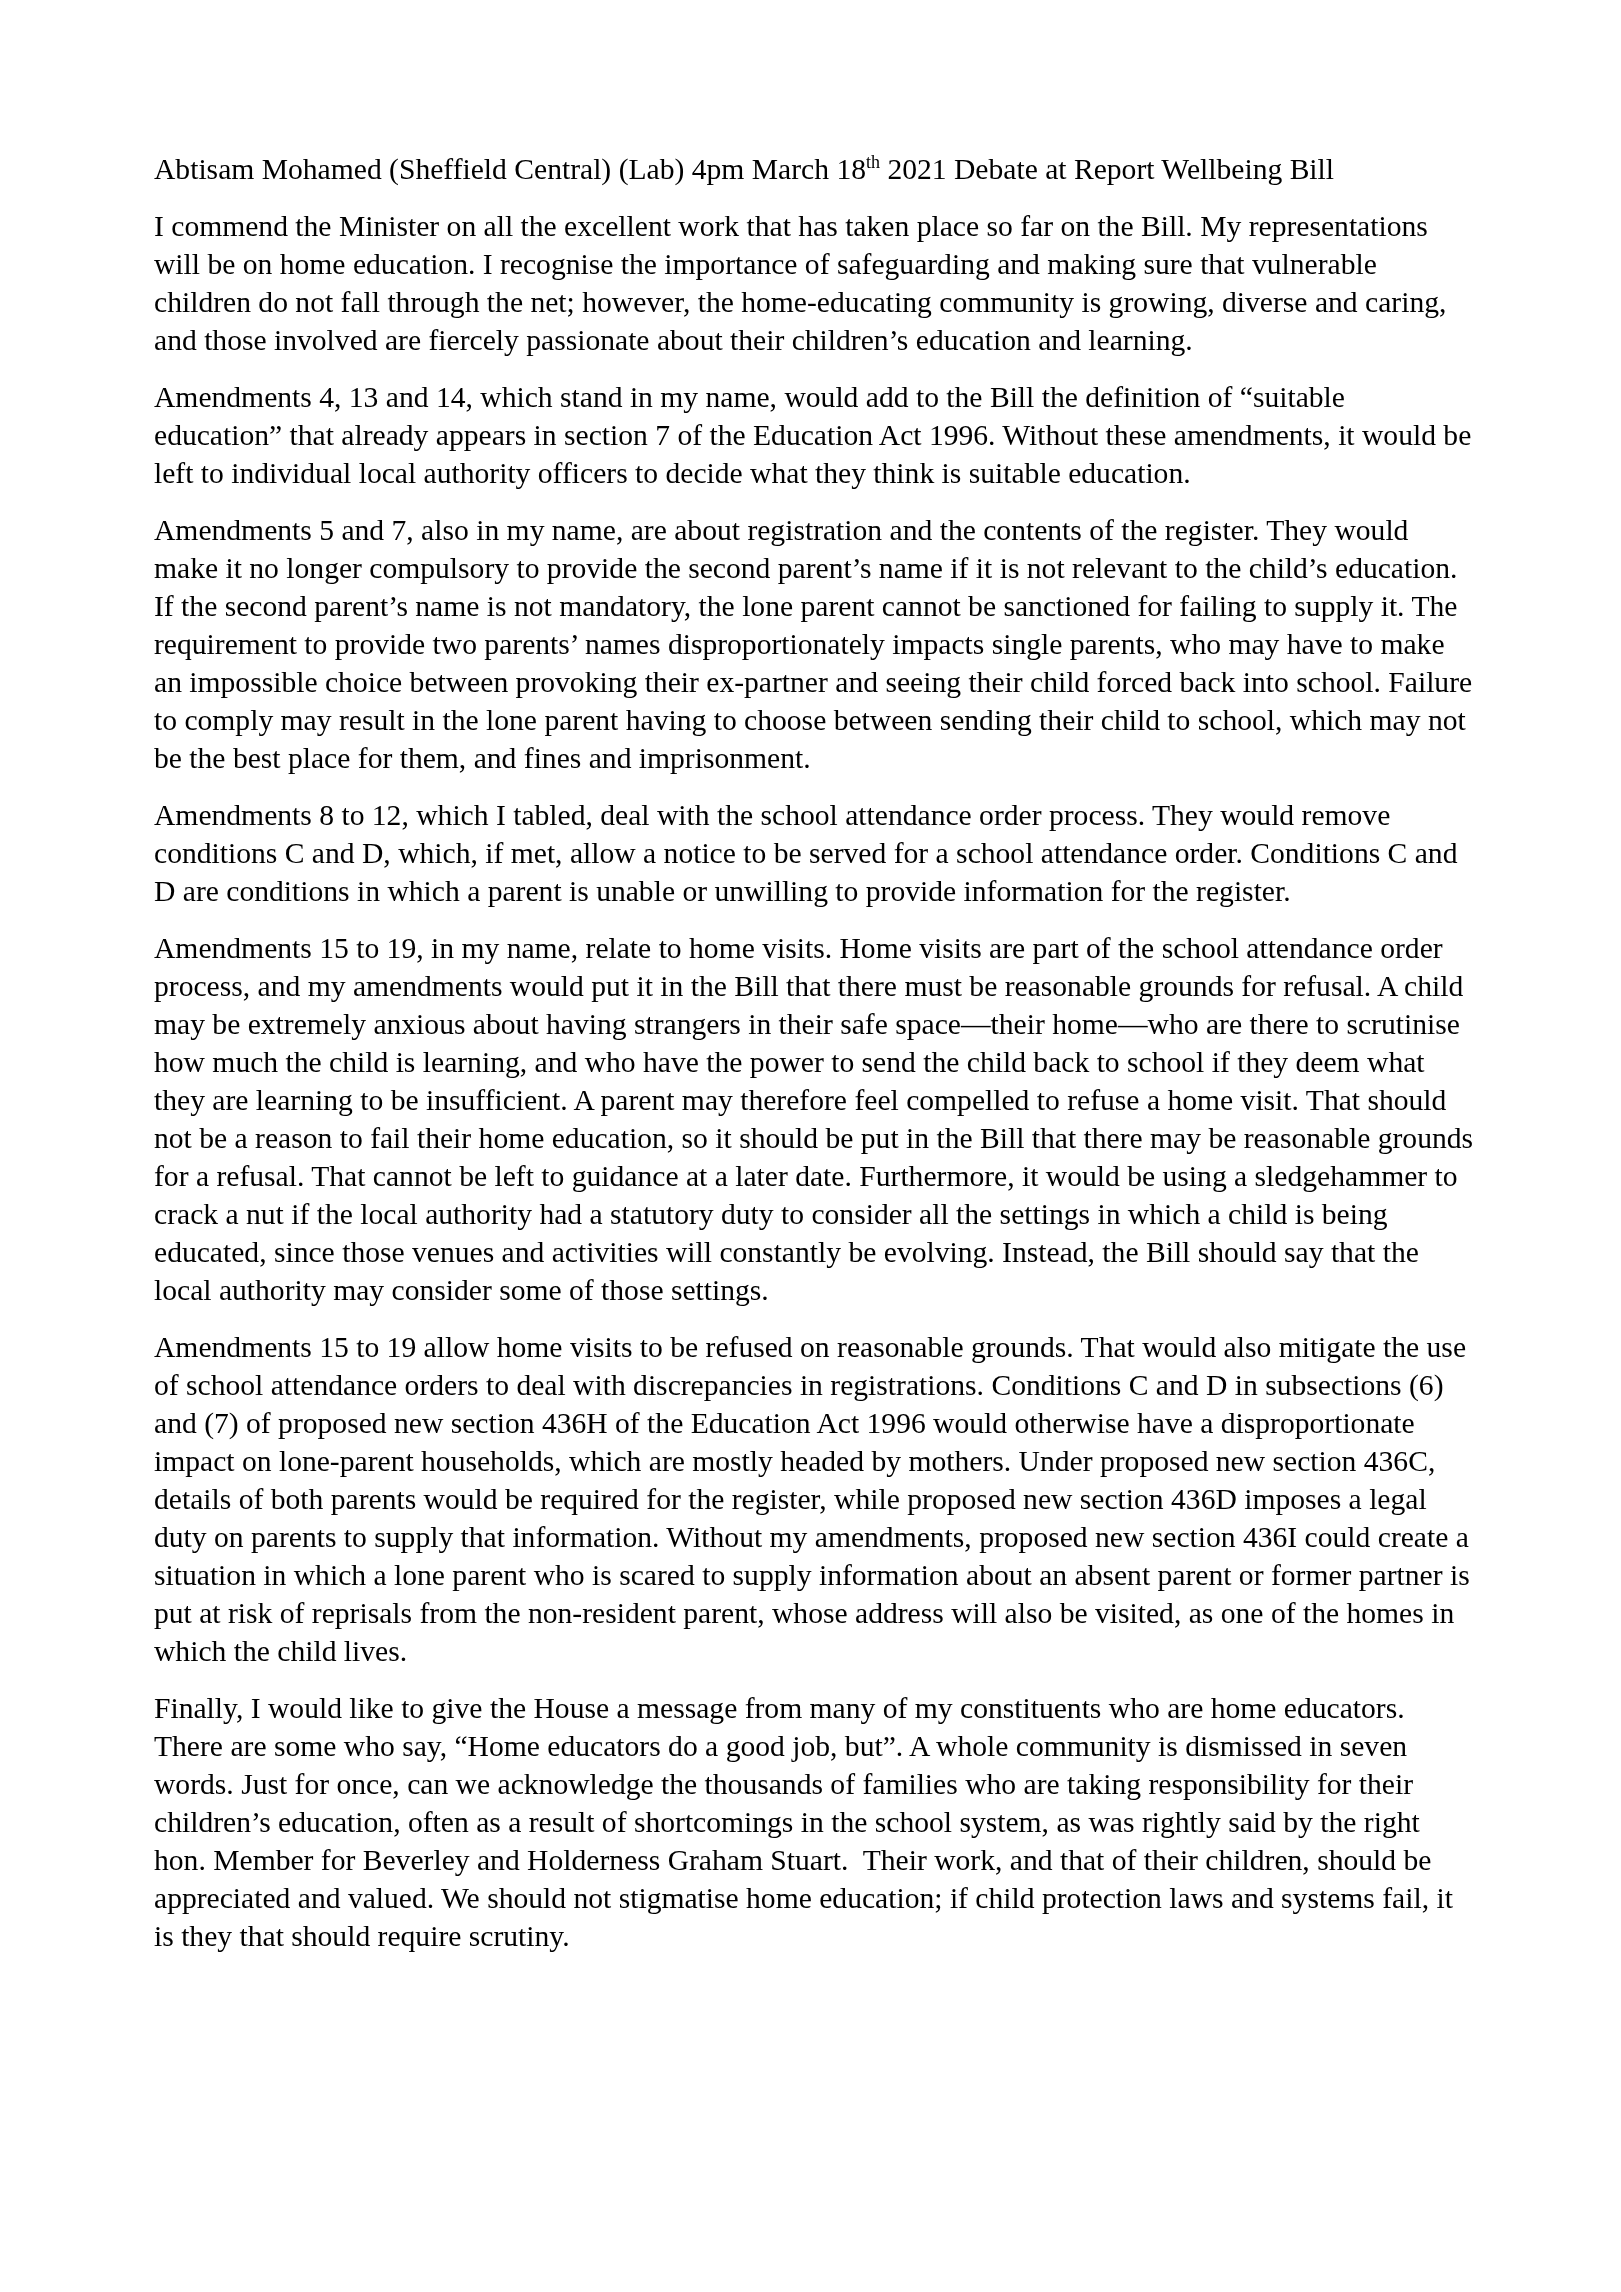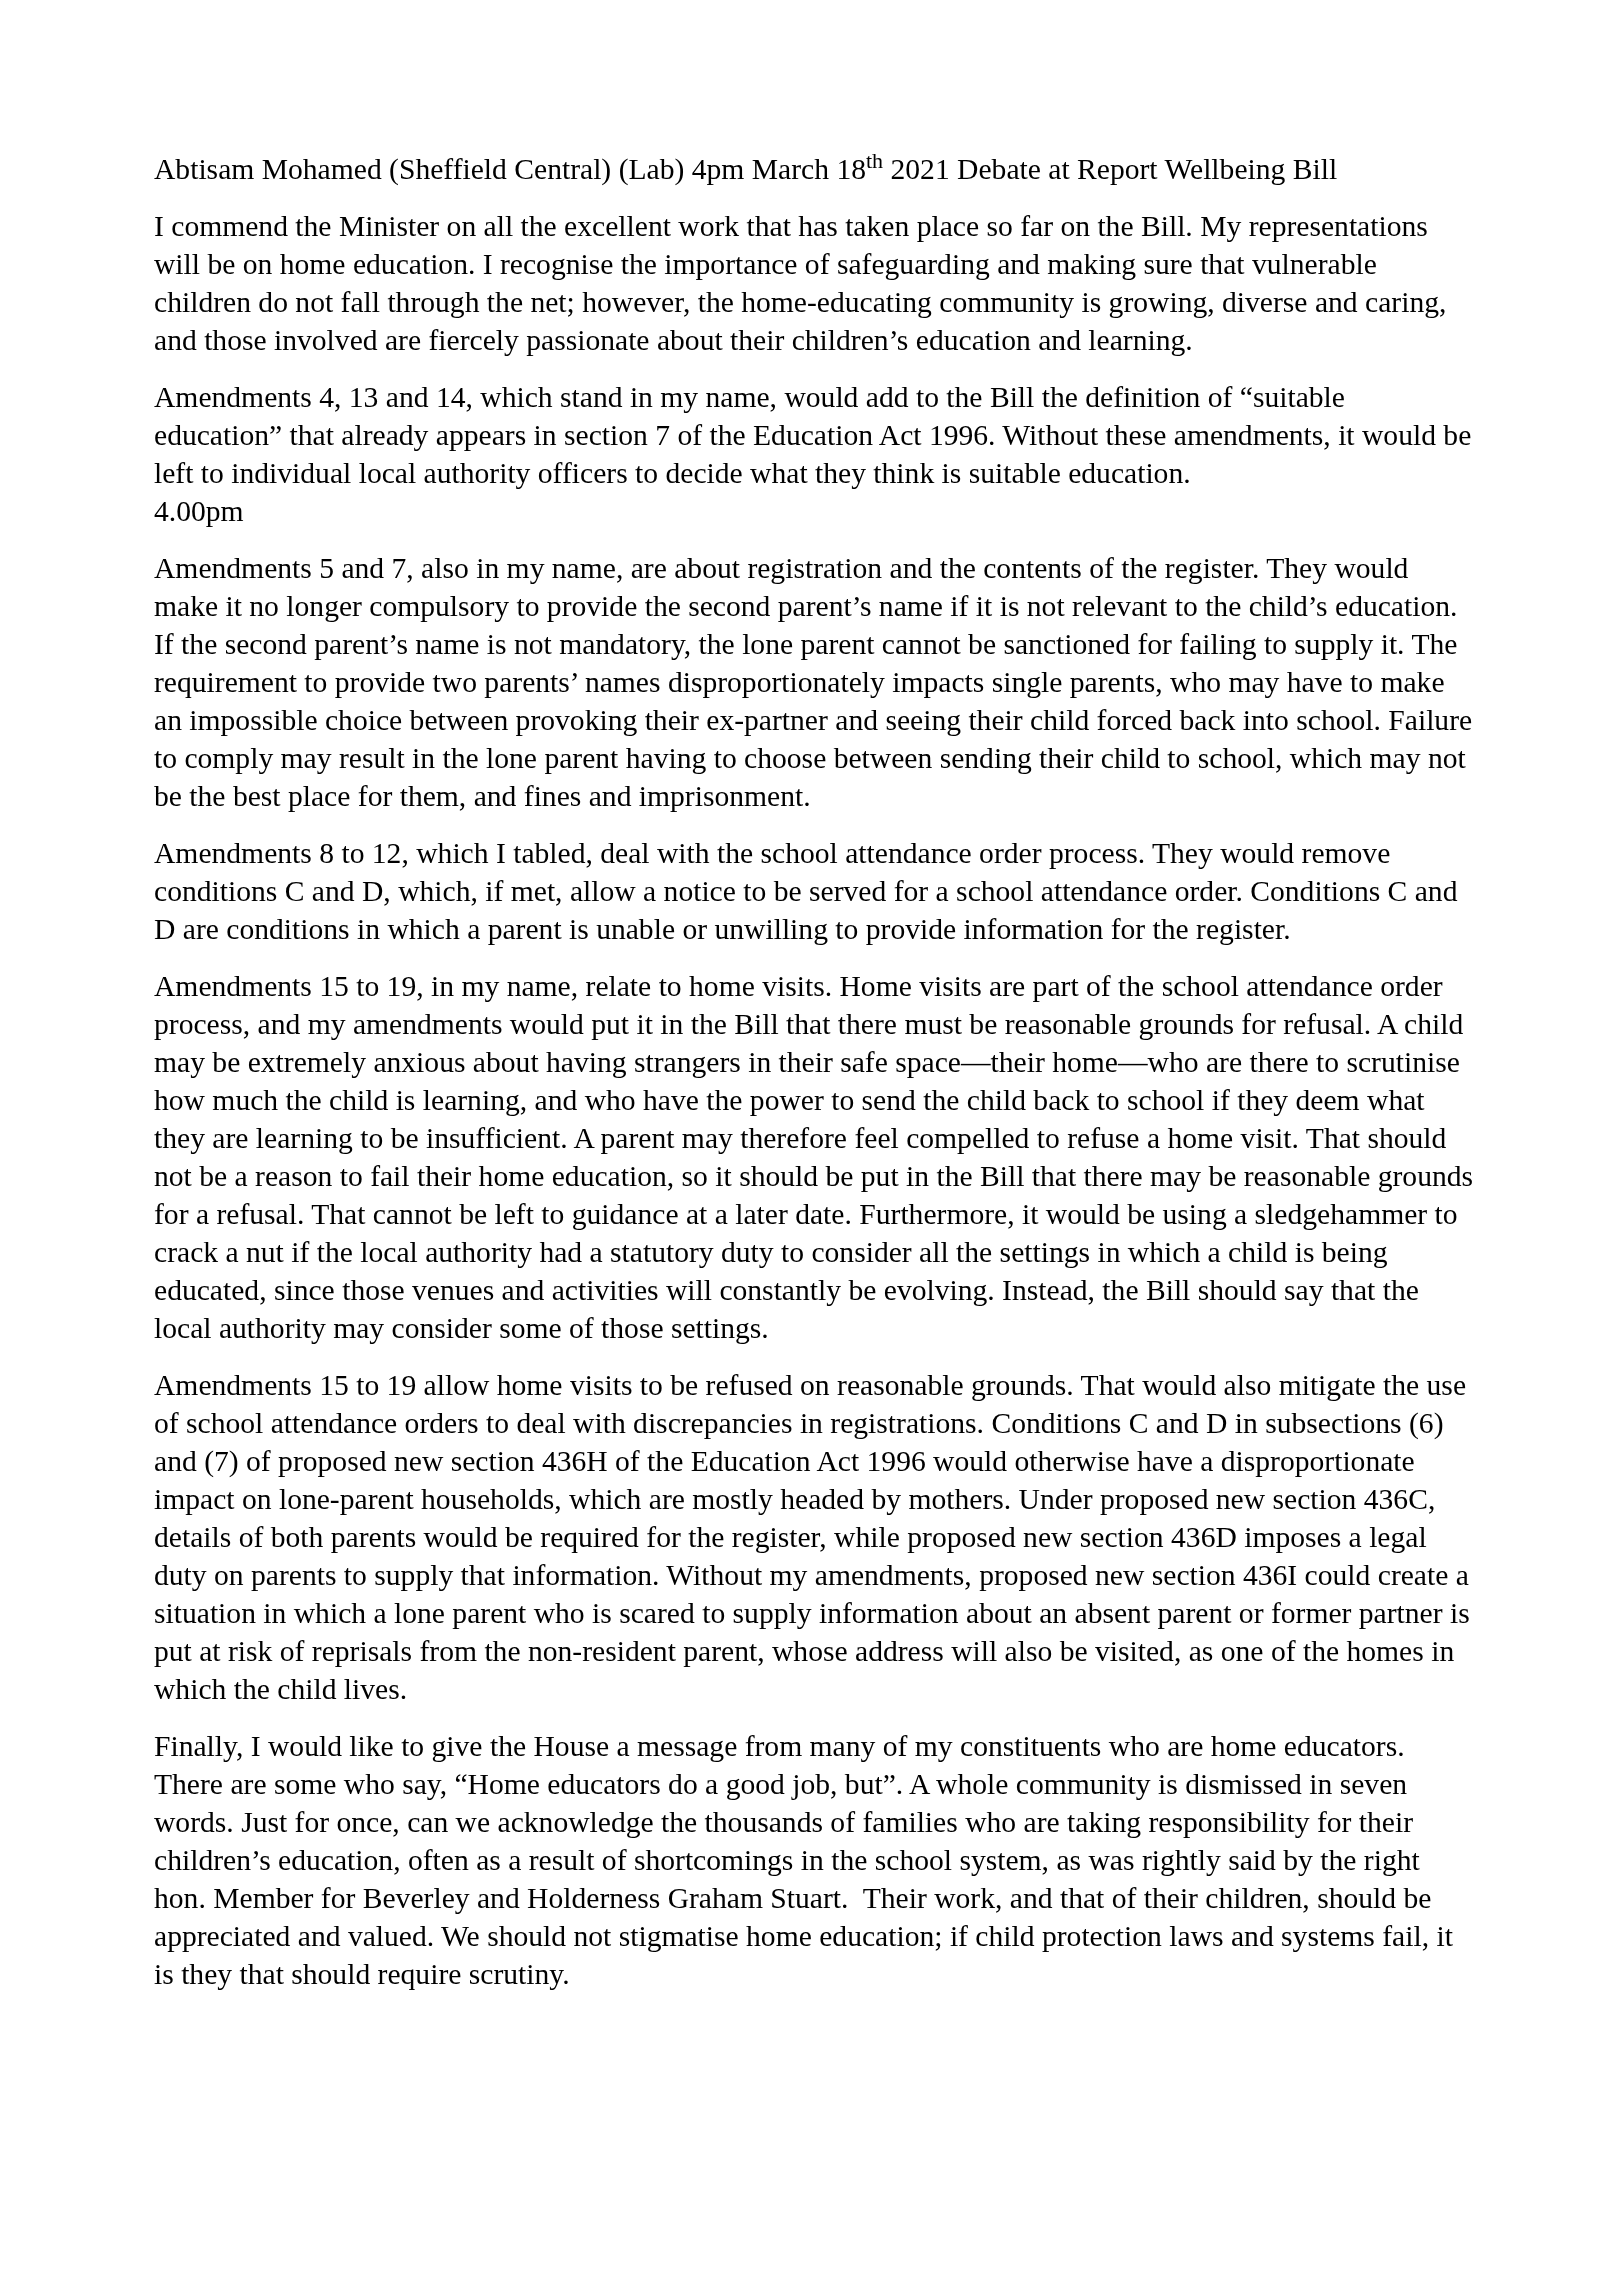--- a/index.html
+++ b/index.html
@@ -21,21 +21,21 @@
     font-family: "Liberation Serif", serif;
     font-size: 29.6px;
     line-height: 38px;
     color: #000000;
   }
   .title {
     margin: 0;
     white-space: pre-wrap;
   }
   .title sup {
-    font-size: 22px;
+    font-size: 18px;
     line-height: 0;
     vertical-align: super;
   }
   .body-para {
     margin: 19px 0 0 0;
     white-space: pre-wrap;
   }
   .timestamp {
     margin-top: 0;
   }
@@ -43,21 +43,20 @@
 </head>
 <body>
 
 <div class="page">
   <p class="title"><span>Abtisam Mohamed (Sheffield Central) (Lab) 4pm March 18</span><sup>th</sup><span> 2021 Debate at Report Wellbeing Bill</span></p>
 
   <p class="body-para">I commend the Minister on all the excellent work that has taken place so far on the Bill. My representations will be on home education. I recognise the importance of safeguarding and making sure that vulnerable children do not fall through the net; however, the home-educating community is growing, diverse and caring, and those involved are fiercely passionate about their children’s education and learning.</p>
 
   <p class="body-para">Amendments 4, 13 and 14, which stand in my name, would add to the Bill the definition of “suitable education” that already appears in section 7 of the Education Act 1996. Without these amendments, it would be left to individual local authority officers to decide what they think is suitable education.</p>
 
-  <p class="body-para timestamp">4.00pm</p>
 
   <p class="body-para">Amendments 5 and 7, also in my name, are about registration and the contents of the register. They would make it no longer compulsory to provide the second parent’s name if it is not relevant to the child’s education. If the second parent’s name is not mandatory, the lone parent cannot be sanctioned for failing to supply it. The requirement to provide two parents’ names disproportionately impacts single parents, who may have to make an impossible choice between provoking their ex-partner and seeing their child forced back into school. Failure to comply may result in the lone parent having to choose between sending their child to school, which may not be the best place for them, and fines and imprisonment.</p>
 
   <p class="body-para">Amendments 8 to 12, which I tabled, deal with the school attendance order process. They would remove conditions C and D, which, if met, allow a notice to be served for a school attendance order. Conditions C and D are conditions in which a parent is unable or unwilling to provide information for the register.</p>
 
   <p class="body-para">Amendments 15 to 19, in my name, relate to home visits. Home visits are part of the school attendance order process, and my amendments would put it in the Bill that there must be reasonable grounds for refusal. A child may be extremely anxious about having strangers in their safe space—their home—who are there to scrutinise how much the child is learning, and who have the power to send the child back to school if they deem what they are learning to be insufficient. A parent may therefore feel compelled to refuse a home visit. That should not be a reason to fail their home education, so it should be put in the Bill that there may be reasonable grounds for a refusal. That cannot be left to guidance at a later date. Furthermore, it would be using a sledgehammer to crack a nut if the local authority had a statutory duty to consider all the settings in which a child is being educated, since those venues and activities will constantly be evolving. Instead, the Bill should say that the local authority may consider some of those settings.</p>
 
   <p class="body-para">Amendments 15 to 19 allow home visits to be refused on reasonable grounds. That would also mitigate the use of school attendance orders to deal with discrepancies in registrations. Conditions C and D in subsections (6) and (7) of proposed new section 436H of the Education Act 1996 would otherwise have a disproportionate impact on lone-parent households, which are mostly headed by mothers. Under proposed new section 436C, details of both parents would be required for the register, while proposed new section 436D imposes a legal duty on parents to supply that information. Without my amendments, proposed new section 436I could create a situation in which a lone parent who is scared to supply information about an absent parent or former partner is put at risk of reprisals from the non-resident parent, whose address will also be visited, as one of the homes in which the child lives.</p>
 
   <p class="body-para">Finally, I would like to give the House a message from many of my constituents who are home educators. There are some who say, “Home educators do a good job, but”. A whole community is dismissed in seven words. Just for once, can we acknowledge the thousands of families who are taking responsibility for their children’s education, often as a result of shortcomings in the school system, as was rightly said by the right hon. Member for Beverley and Holderness Graham Stuart.  Their work, and that of their children, should be appreciated and valued. We should not stigmatise home education; if child protection laws and systems fail, it is they that should require scrutiny.</p>

